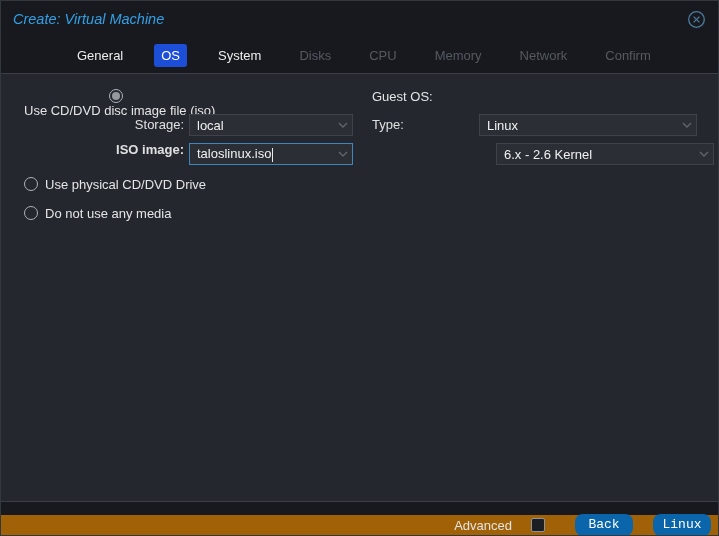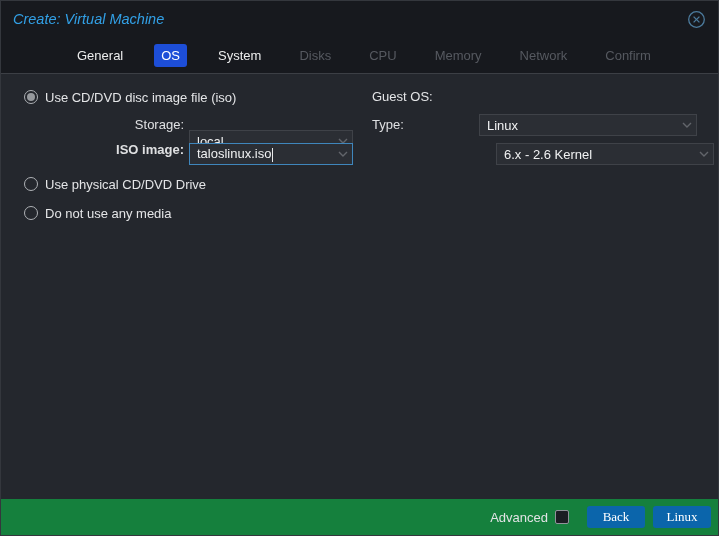--- a/index.html
+++ b/index.html
@@ -115,40 +115,41 @@
   }
   .chevron { flex: none; display: flex; align-items: center; }
 
   .section-heading {
     position: absolute;
     color: #e4e5e7;
   }
 
   
   .footer {
-    position: absolute; left: 0; right: 0; bottom: 0; height: 36px;
-    background: #15803d;
+    position: absolute; left: 0; right: 0; bottom: 0; height: 20px;
+    background: #a16207;
     display: flex; align-items: center; justify-content: flex-end;
     padding-right: 7px;
+    gap: 12px;
   }
   .advanced-label { color: #e2e3e5; margin-right: 7px; }
   .checkbox {
     width: 14px; height: 14px;
     border: 1px solid #90939a;
     border-radius: 2px;
     background: #1b1e23;
     margin-right: 10px;
     cursor: pointer;
   }
   .btn {
     width: 58px; height: 22px;
     background: #0b65ab;
-    border: none; border-radius: 3px;
+    border: none; border-radius: 8px;
     color: #ffffff;
-    font-family: Liberation Serif, serif;
+    font-family: Liberation Mono, monospace;
     font-size: 13px;
     cursor: pointer;
     margin-left: 8px;
     line-height: 22px;
     text-align: center;
   }
 </style>
 </head>
 <body>
 
@@ -171,27 +172,27 @@
     <div class="tab">System</div>
     <div class="tab disabled">Disks</div>
     <div class="tab disabled">CPU</div>
     <div class="tab disabled">Memory</div>
     <div class="tab disabled">Network</div>
     <div class="tab disabled">Confirm</div>
   </div>
 
   <div class="panel">
 
-    <div class="radio-row" style="top:15px;">
+    <div class="radio-row" style="top:15px;flex-direction:column;">
       <span class="radio checked"></span>
       <span class="radio-label">Use CD/DVD disc image file (iso)</span>
     </div>
 
     <div class="field-label right" style="top:40px; left:60px; width:123px;">Storage:</div>
-    <div class="combo" style="top:40px; left:188px; width:164px;margin-top:16px;">
+    <div class="combo" style="top:40px; left:188px; width:164px;">
       <span class="value">local</span>
       <span class="chevron">
         <svg width="10" height="6" viewBox="0 0 10 6">
             <polyline points="1,1 5,5 9,1" fill="none" stroke="#62656b" stroke-width="1.4"></polyline>
           </svg>
       </span>
     </div>
 
     <div class="field-label right" style="top:65px; left:60px; width:123px;font-weight:bold;">ISO image:</div>
     <div class="combo focused" style="top:69px; left:188px; width:164px;align-items:center;">

